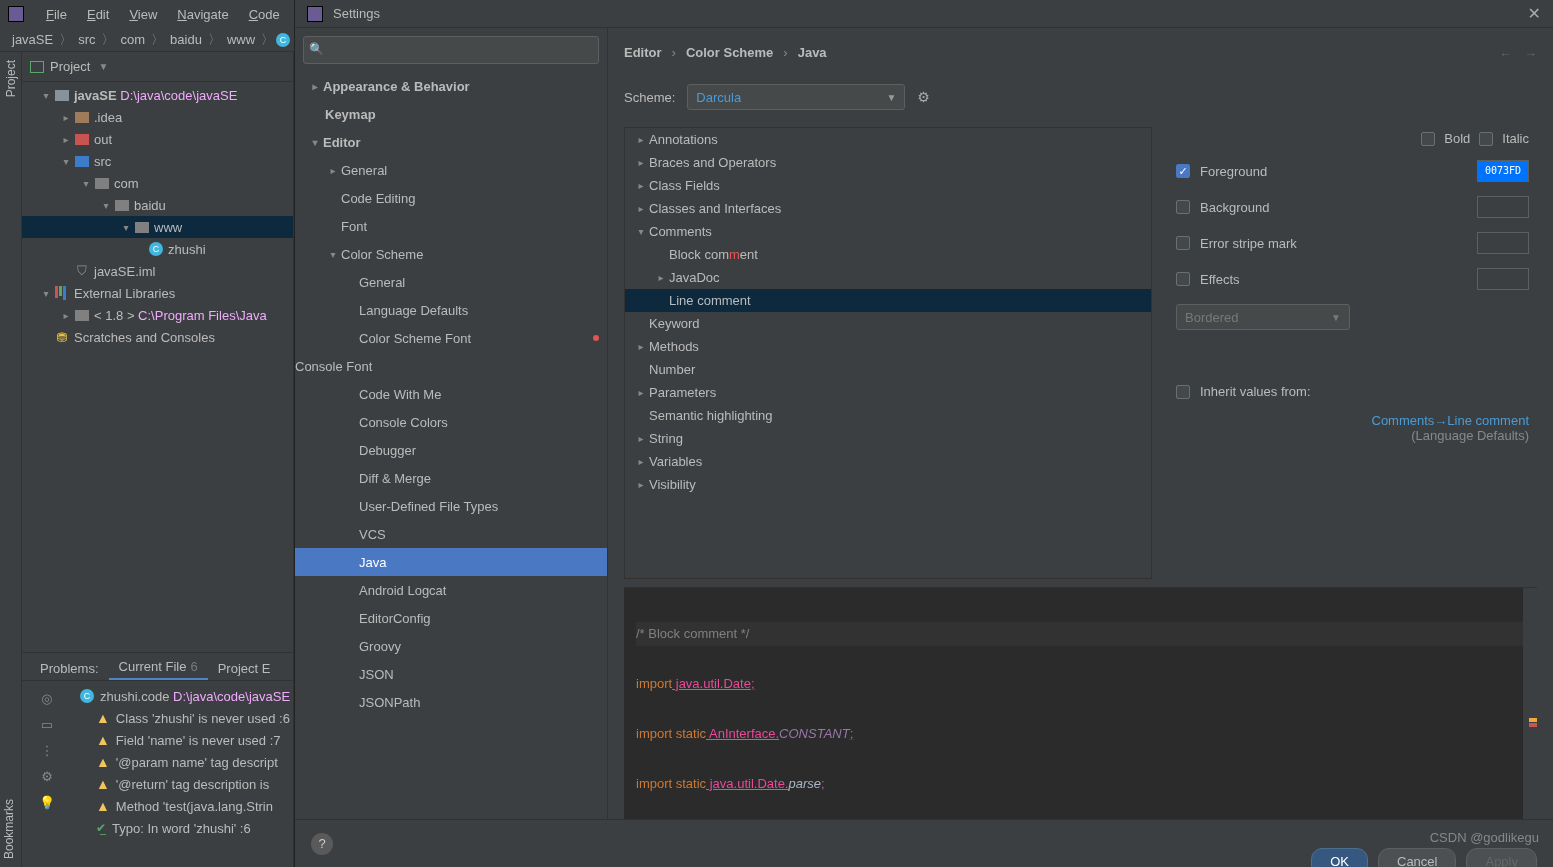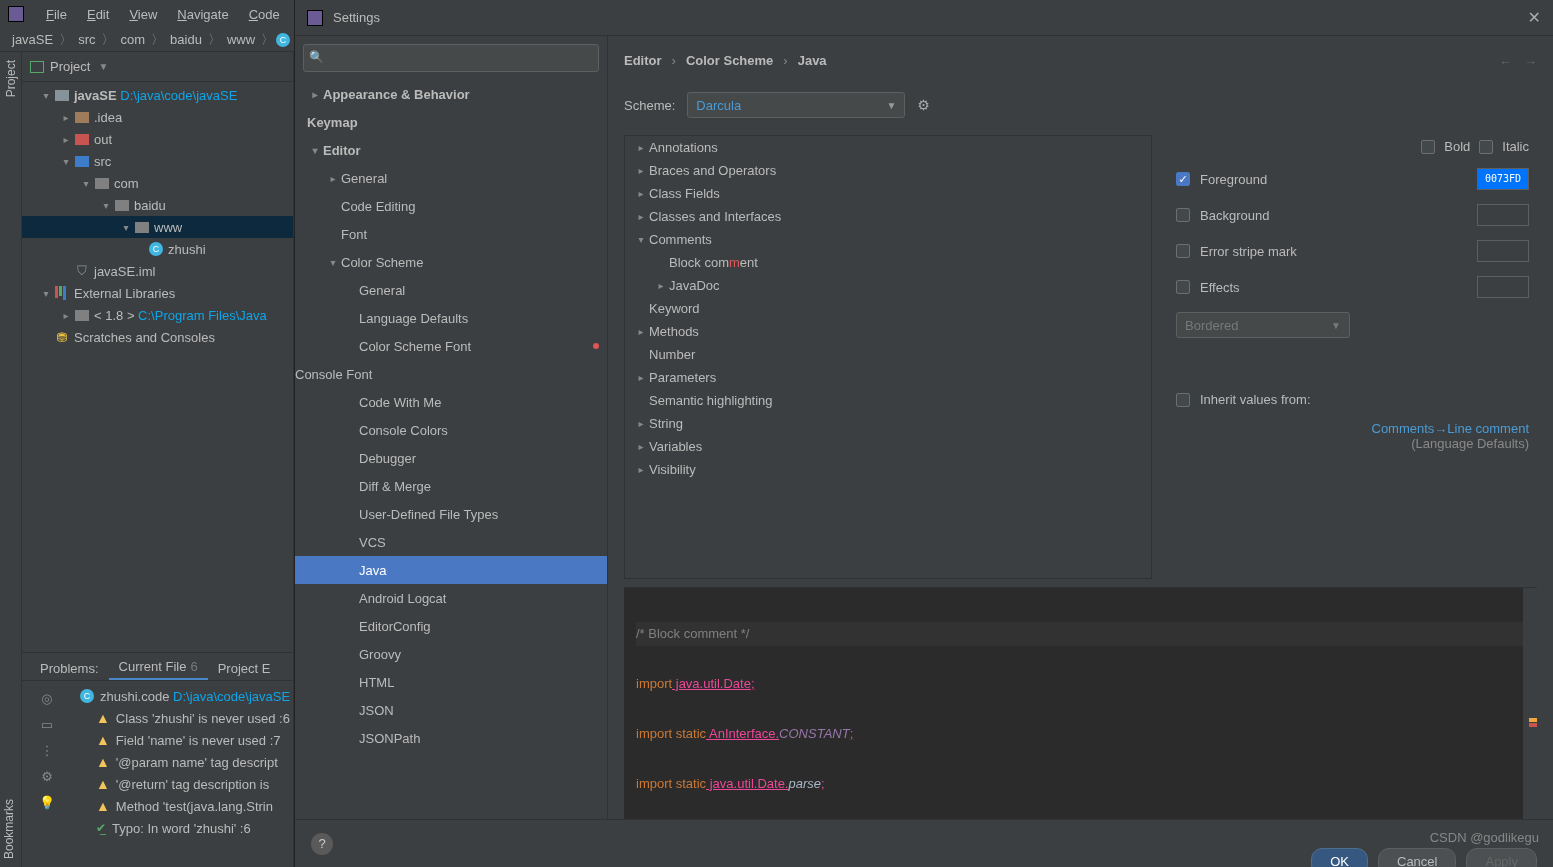--- a/index.html
+++ b/index.html
@@ -23,39 +23,39 @@
 .tree-row.selected { background: #0d293e; }
 .tree-arrow { width: 16px; text-align: center; color: #888; font-size: 10px; }
 .tree-icon { width: 16px; height: 14px; margin-right: 4px; display: inline-flex; align-items: center; justify-content: center; }
 .folder-icon { background: #9e7b5a; width: 14px; height: 11px; }
 .folder-out { background: #c75450; width: 14px; height: 11px; }
 .folder-src { background: #3d7cc9; width: 14px; height: 11px; }
 .folder-pkg { background: #808080; width: 14px; height: 11px; }
 .class-icon { width: 14px; height: 14px; border-radius: 50%; background: #40b6e0; font-size: 9px; color: #fff; text-align: center; line-height: 14px; }
 .lib-icon { width: 14px; height: 14px; display: flex; }
 .lib-icon span { width: 3px; margin-right: 1px; }
-.gray-text { color: #0ea5e9; }
+.gray-text { color: #f0abfc; }
 .problems-panel { height: 215px; border-top: 1px solid #323232; display: flex; }
 .problems-tabs { display: flex; border-bottom: 1px solid #323232; height: 28px; align-items: flex-end; padding-left: 8px; }
 .ptab { padding: 4px 10px; cursor: pointer; }
 .ptab.active { border-bottom: 2px solid #4a88c7; }
 .ptab-count { color: #787878; margin-left: 4px; }
 .problems-body { display: flex; flex: 1; overflow: hidden; }
 .problems-gutter { width: 50px; display: flex; flex-direction: column; align-items: center; gap: 8px; padding-top: 8px; }
 .gutter-icon { width: 18px; height: 18px; color: #888; display: flex; align-items: center; justify-content: center; cursor: pointer; }
 .problems-list { flex: 1; overflow: auto; padding: 4px 0; }
 .prob-row { height: 22px; display: flex; align-items: center; padding-left: 8px; white-space: nowrap; }
 .warn-icon { color: #f2c55c; margin-right: 6px; font-size: 14px; }
 .typo-icon { color: #59a869; margin-right: 6px; font-size: 12px; }
 .left-rail-bottom { position: absolute; left: 0; bottom: 0; width: 22px; }
 .bookmarks-text { writing-mode: vertical-lr; transform: rotate(180deg); font-size: 12px; padding: 8px 2px; }
 
 
 .settings-dialog { position: absolute; left: 294px; top: 0; right: 0; bottom: 0; background: #3c3f41; border-left: 1px solid #222; display: flex; flex-direction: column; }
-.dlg-title { height: 36px; display: flex; align-items: center; padding: 0 12px; border-bottom: 1px solid #323232; justify-content: space-between; }
+.dlg-title { height: 28px; display: flex; align-items: center; padding: 0 12px; border-bottom: 1px solid #323232; justify-content: space-between; }
 .dlg-title-logo { width: 16px; height: 16px; background: #6b5b95; border: 1px solid #000; margin-right: 10px; }
 .dlg-close { margin-left: auto; cursor: pointer; color: #aaa; font-size: 16px; }
 .dlg-body { flex: 1; display: flex; overflow: hidden; }
 .settings-tree { width: 313px; border-right: 1px solid #323232; display: flex; flex-direction: column; overflow: hidden; }
 .search-wrap { padding: 8px; }
 .search-input { width: 100%; height: 28px; background: #45494a; border: 1px solid #5e6060; border-radius: 3px; padding: 0 24px; color: #bbb; }
 .search-wrap { position: relative; }
 .search-icon { position: absolute; left: 14px; top: 14px; color: #888; font-size: 12px; }
 .stree-body { flex: 1; overflow-y: auto; padding-bottom: 8px; }
 .stree-row { height: 28px; display: flex; align-items: center; cursor: pointer; padding-right: 8px; }
@@ -281,21 +281,21 @@
     <div class="settings-tree">
       <div class="search-wrap">
         <span class="search-icon">🔍</span>
         <input class="search-input" placeholder="" style="">
       </div>
       <div class="stree-body">
         <div class="stree-row bold" style="padding-left:12px">
             <span class="stree-arrow">▸</span>
             <span>Appearance &amp; Behavior</span>
           </div>
-        <div class="stree-row bold" style="padding-left:12px">
+        <div class="stree-row bold" style="padding-left:30px">
             <span>Keymap</span>
           </div>
         <div class="stree-row bold" style="padding-left:12px">
             <span class="stree-arrow">▾</span>
             <span>Editor</span>
           </div>
         <div class="stree-row" style="padding-left:30px">
             <span class="stree-arrow">▸</span>
             <span>General</span>
           </div>
@@ -344,23 +344,20 @@
             <span>Java</span>
           </div>
         <div class="stree-row" style="padding-left:64px">
             <span>Android Logcat</span>
           </div>
         <div class="stree-row" style="padding-left:64px">
             <span>EditorConfig</span>
           </div>
         <div class="stree-row" style="padding-left:64px">
             <span>Groovy</span>
-          </div>
-        <div class="stree-row" style="padding-left:64px">
-            <span>HTML</span>
           </div>
         <div class="stree-row" style="padding-left:64px">
             <span>JSON</span>
           </div>
         <div class="stree-row" style="padding-left:64px">
             <span>JSONPath</span>
           </div>
       </div>
     </div>
 
@@ -407,20 +404,23 @@
               <span class="attr-arrow">▾</span>
               <span>Comments</span>
             </div>
           <div class="attr-row" style="padding-left:44px">
               <span>Block com<span class="bc-red">m</span>ent</span>
             </div>
           <div class="attr-row" style="padding-left:28px">
               <span class="attr-arrow">▸</span>
               <span>JavaDoc</span>
             </div>
+          <div class="attr-row selected" style="padding-left:44px">
+              <span>Line comment</span>
+            </div>
           <div class="attr-row" style="padding-left:24px">
               <span>Keyword</span>
             </div>
           <div class="attr-row" style="padding-left:8px">
               <span class="attr-arrow">▸</span>
               <span>Methods</span>
             </div>
           <div class="attr-row" style="padding-left:24px">
               <span>Number</span>
             </div>

